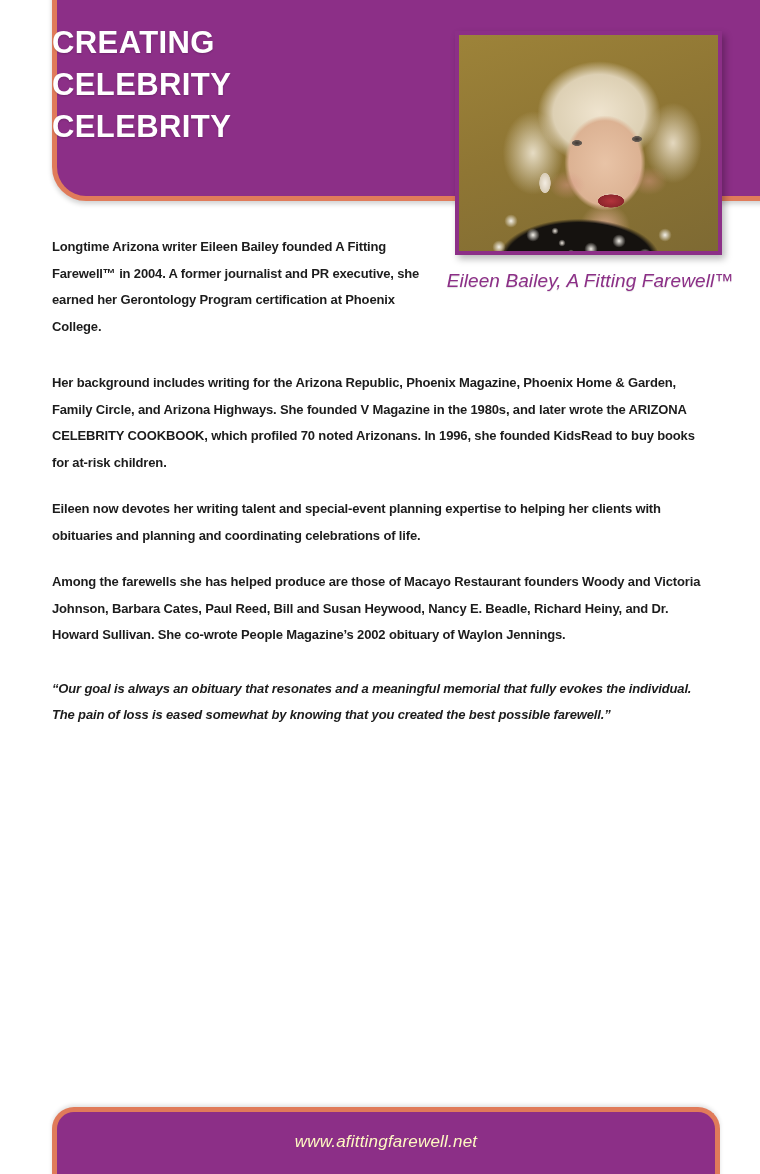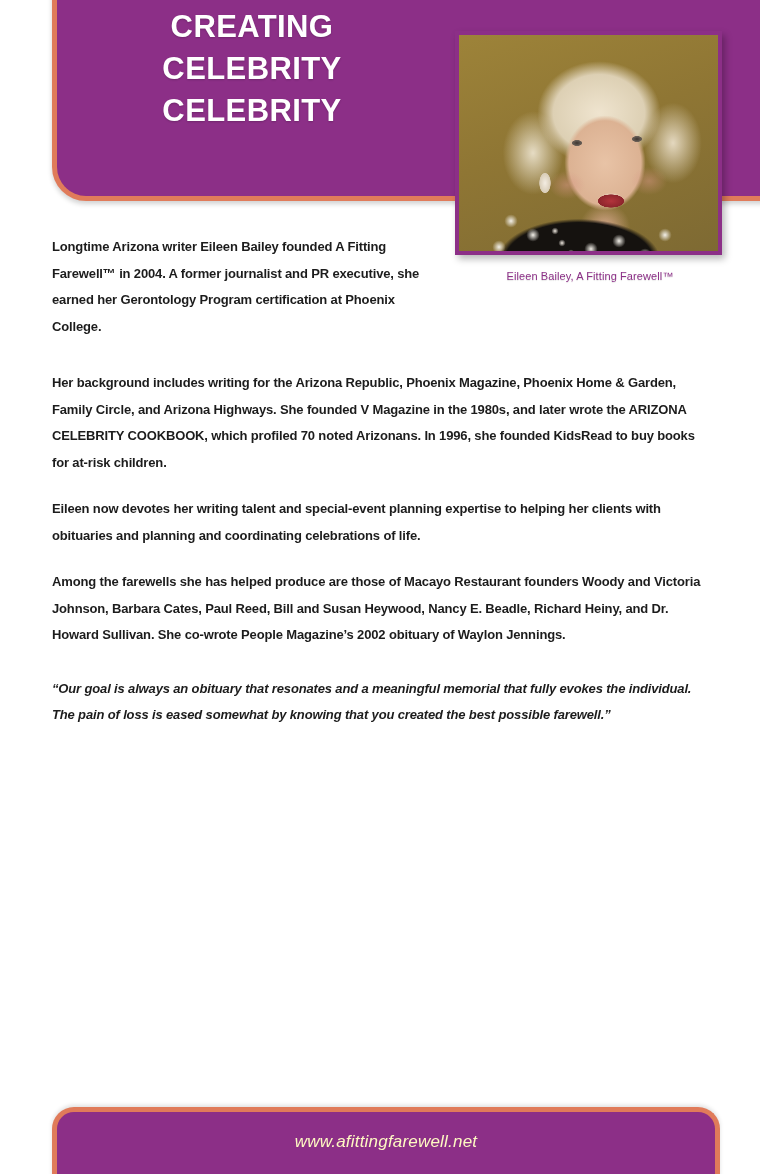--- a/index.html
+++ b/index.html
@@ -35,23 +35,22 @@
     border-top: none;
     border-right: none;
     border-radius: 0 0 0 34px;
     box-sizing: border-box;
     box-shadow: 0 3px 5px rgba(0,0,0,0.18);
   }
 
   .header-title {
     position: absolute;
     left: 52px;
-    top: 6px;
+    top: 22px;
     width: 400px;
-    text-align: center;
     color: #FFFFFF;
     font-family: "Liberation Sans", sans-serif;
     font-weight: bold;
     font-size: 31px;
     line-height: 42px;
     letter-spacing: 0.4px;
     text-shadow: 0 1px 2px rgba(0,0,0,0.2);
   }
   .header-title .tline { display: block; }
 
@@ -112,21 +111,22 @@
   }
 
   .photo-caption {
     position: absolute;
     left: 440px;
     top: 270px;
     width: 300px;
     text-align: center;
     color: #8C2F87;
     font-family: "Liberation Sans", sans-serif;
-    font-size: 11px;
+    font-style: italic;
+    font-size: 19px;
     letter-spacing: 0.1px;
     text-shadow: 0 1px 1px rgba(0,0,0,0.12);
   }
 
   
   .body-copy {
     position: absolute;
     left: 52px;
     top: 234px;
     width: 660px;

